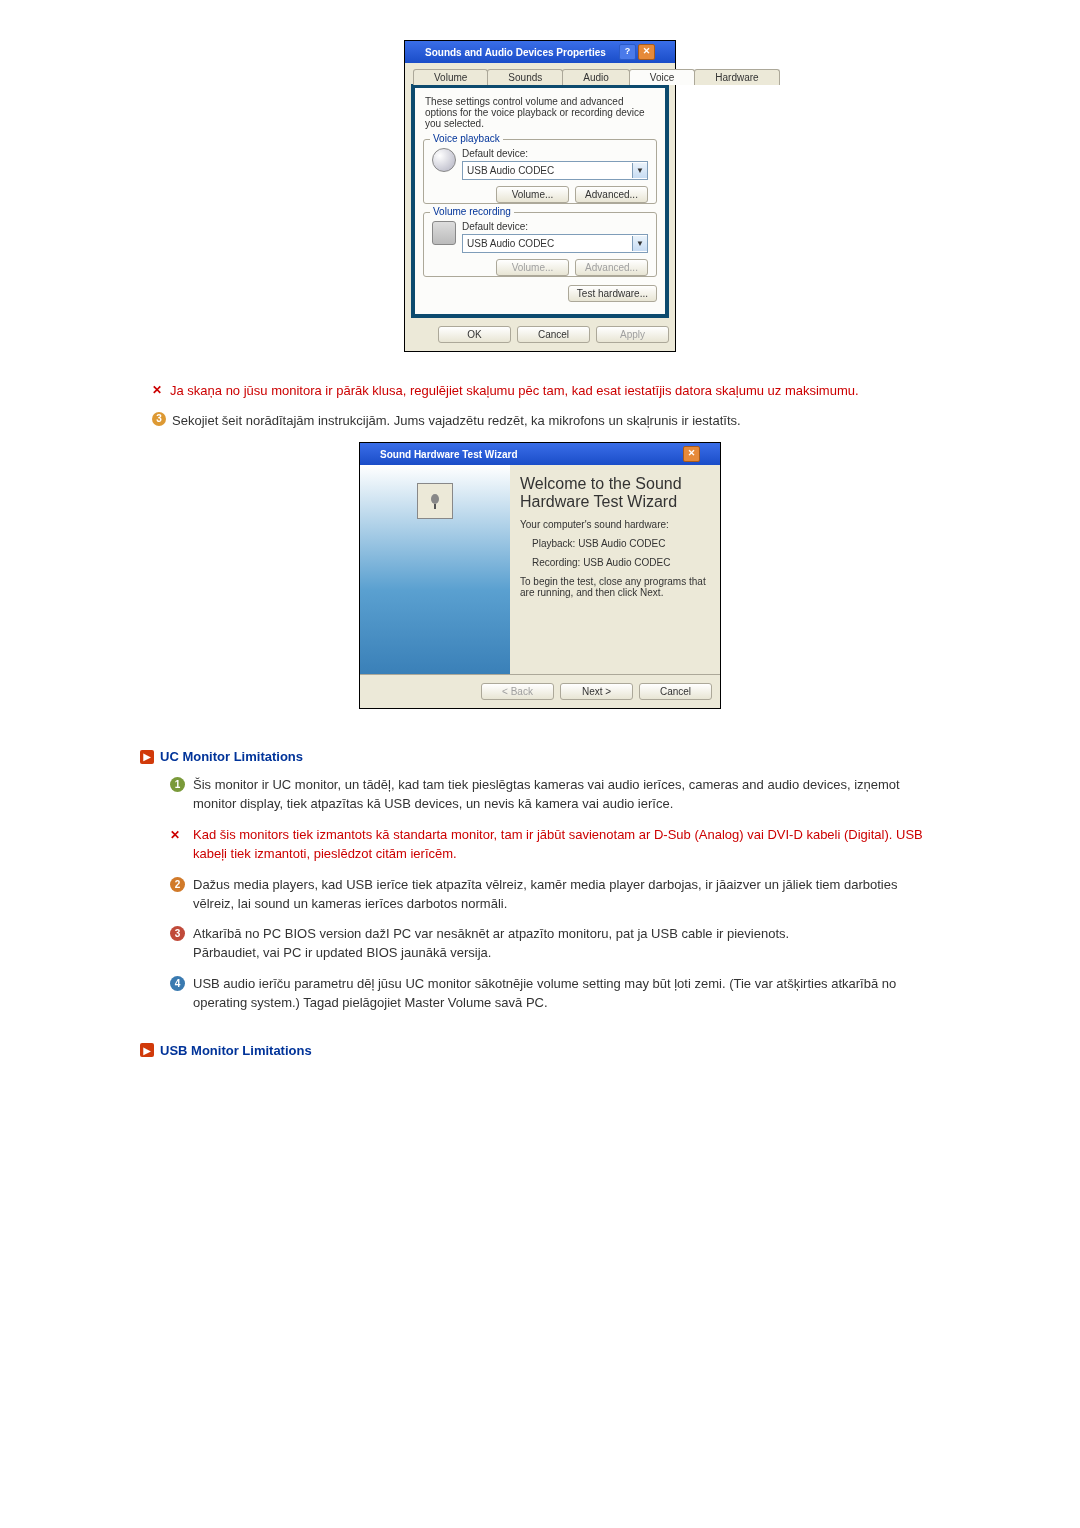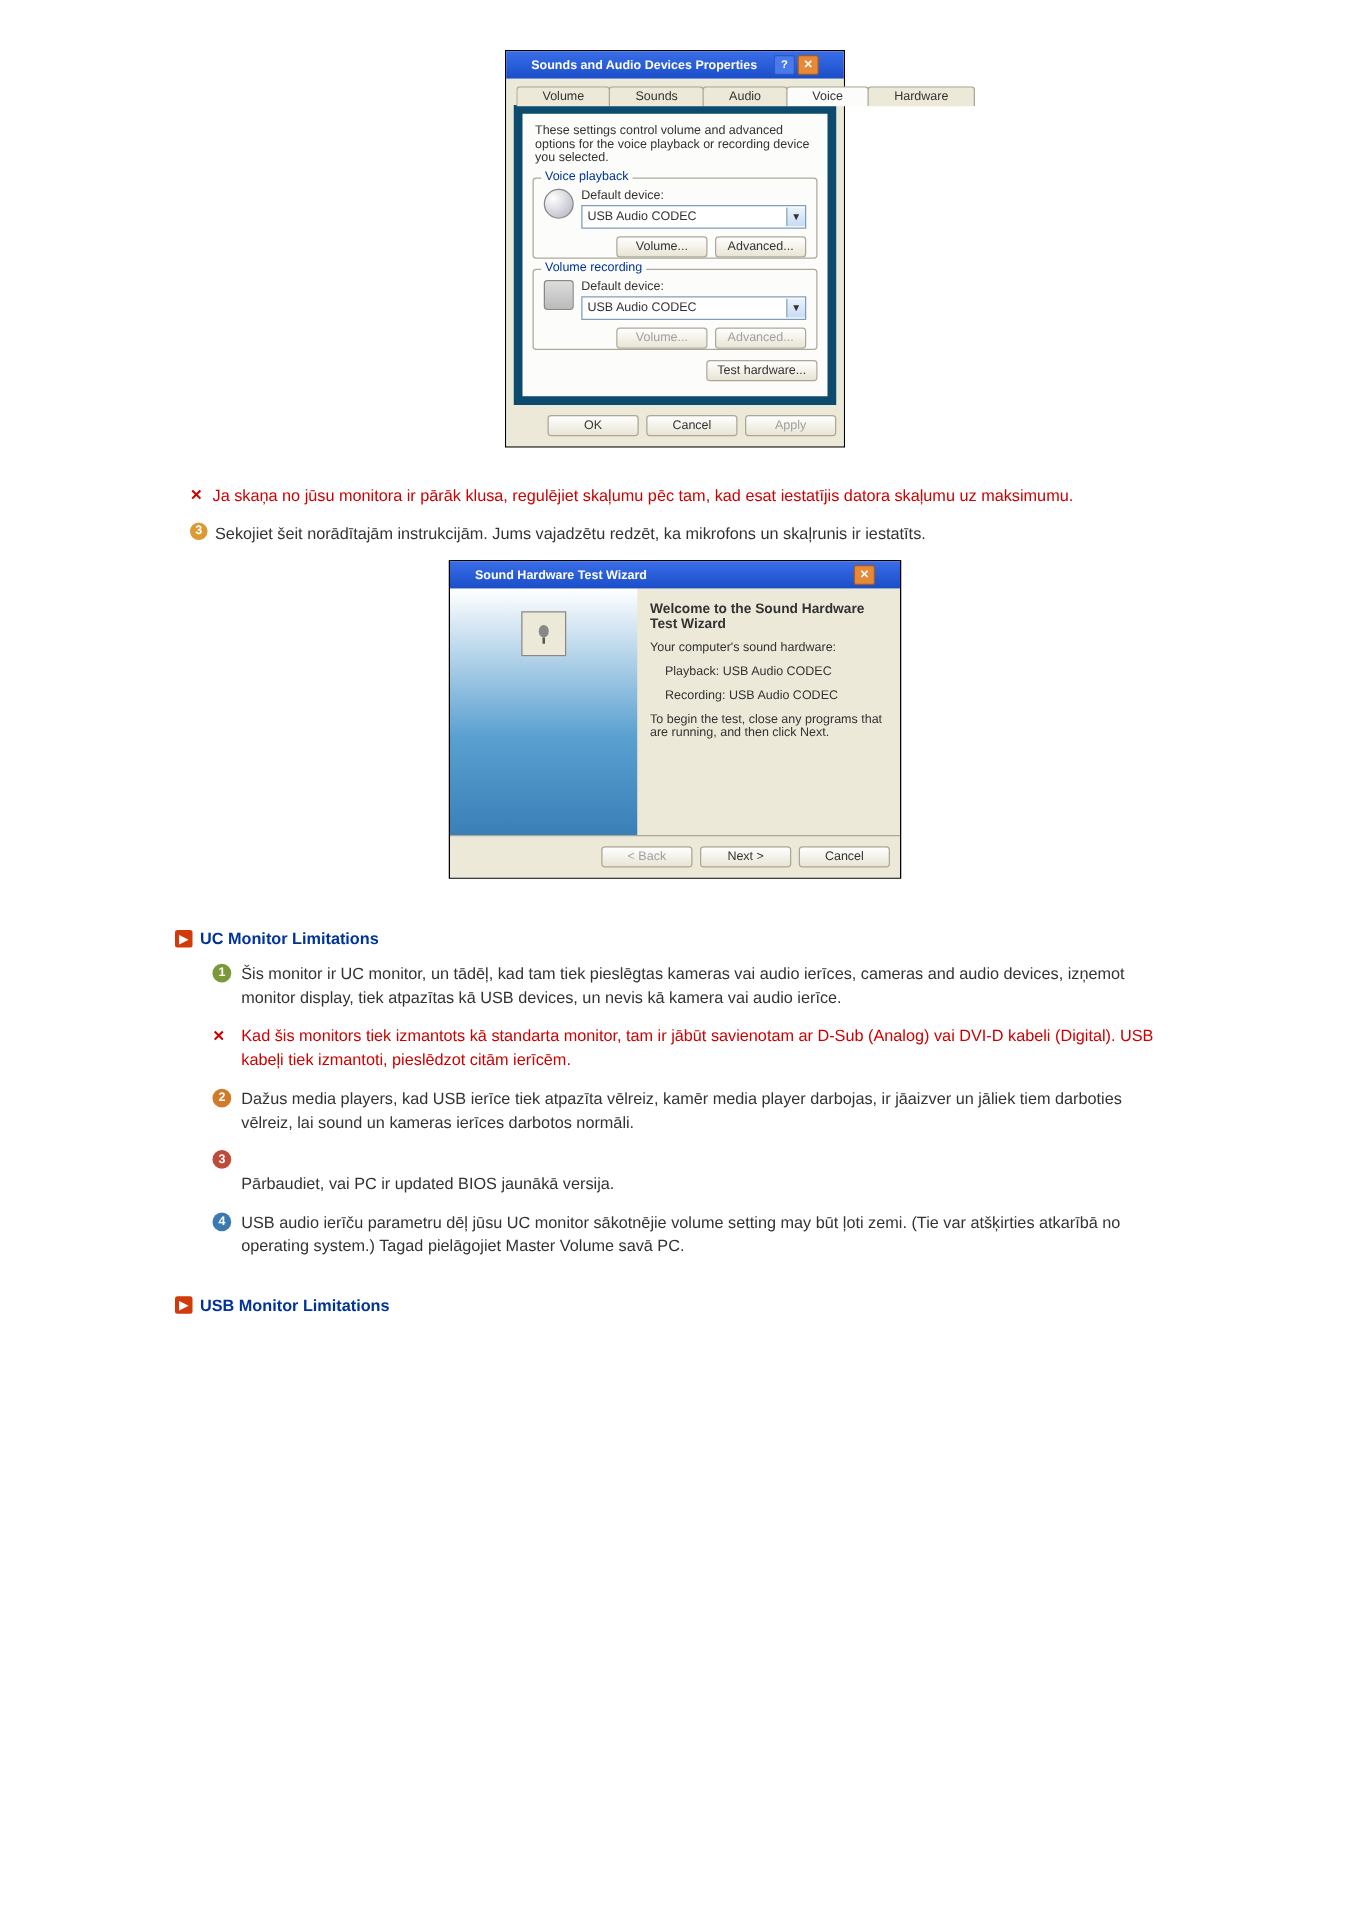--- a/index.html
+++ b/index.html
@@ -44,21 +44,21 @@
   .d-body { background:#ece9d8; padding:6px 6px 8px 6px; font-size:10px; }
   .tabs { display:flex; gap:0; margin-left:2px; }
   .tab {
     border:1px solid #aca899; border-bottom:none;
     background:#ece9d8; padding:2px 20px; font-size:10px;
     border-top-left-radius:3px; border-top-right-radius:3px;
     margin-right:-1px;
   }
   .tab.active { background:#fcfcfa; }
   .tabbody {
-    border:7px solid #0c4a6e; background:#fcfcfa;
+    border:4px solid #0c4a6e; background:#fcfcfa;
     padding:8px 8px 12px 8px; margin-top:-1px;
   }
   .desc { font-size:10px; margin:0 2px 10px 2px; }
   .group {
     border:1px solid #aca899; border-radius:3px;
     padding:8px 8px 0 8px; margin-bottom:8px; position:relative;
   }
   .group-label {
     position:absolute; top:-7px; left:6px; background:#fcfcfa;
     padding:0 3px; font-size:10px; color:#003399;
@@ -118,21 +118,21 @@
   .wz-body { display:flex; background:#ece9d8; }
   .wz-side {
     width:150px; background:linear-gradient(#fff 0%, #5aa0d0 60%, #3a80b8 100%);
     display:flex; align-items:flex-start; justify-content:center; padding-top:18px;
   }
   .wz-side-ico {
     width:34px; height:34px; background:#ece9d8; border:1px solid #888;
     display:flex; align-items:center; justify-content:center;
   }
   .wz-main { flex:1; background:#ece9d8; padding:10px 12px 8px 10px; font-size:10px; }
-  .wz-title { font-weight:bold; font-size:11px; margin-bottom:8px; }
+  .wz-title { font-weight:normal; font-size:16px; margin-bottom:8px; }
   .wz-p { margin-bottom:8px; }
   .wz-ind { margin-left:12px; }
   .wz-foot { background:#ece9d8; border-top:1px solid #aca899; padding:8px; display:flex; justify-content:flex-end; gap:6px; }
 
   .section-head { display:flex; align-items:center; gap:6px; margin:30px 0 12px 0; }
   .sh-icon {
     width:14px; height:14px; background:#d13a0a; border-radius:2px;
     display:flex; align-items:center; justify-content:center; color:#fff; font-size:10px;
   }
   .sh-text { color:#003399; font-weight:bold; font-size:13px; }
@@ -276,21 +276,21 @@
     <div class="li-x">✕</div>
     <div class="li-txt red">Kad šis monitors tiek izmantots kā standarta monitor, tam ir jābūt savienotam ar D-Sub (Analog) vai DVI-D kabeli (Digital). USB kabeļi tiek izmantoti, pieslēdzot citām ierīcēm.</div>
   </div>
   <div class="list-item">
     <div class="li-num li-2">2</div>
     <div class="li-txt">Dažus media players, kad USB ierīce tiek atpazīta vēlreiz, kamēr media player darbojas, ir jāaizver un jāliek tiem darboties vēlreiz, lai sound un kameras ierīces darbotos normāli.</div>
   </div>
   <div class="list-item">
     <div class="li-num li-3">3</div>
     <div class="li-txt">
-      <br>
+      <span>Atkarībā no PC BIOS version dažI PC var nesāknēt ar atpazīto monitoru, pat ja USB cable ir pievienots.</span><br>
       <span>Pārbaudiet, vai PC ir updated BIOS jaunākā versija.</span>
     </div>
   </div>
   <div class="list-item">
     <div class="li-num li-4">4</div>
     <div class="li-txt">USB audio ierīču parametru dēļ jūsu UC monitor sākotnējie volume setting may būt ļoti zemi. (Tie var atšķirties atkarībā no operating system.) Tagad pielāgojiet Master Volume savā PC.</div>
   </div>
 
   <div class="section-head">
     <div class="sh-icon">▶</div>

